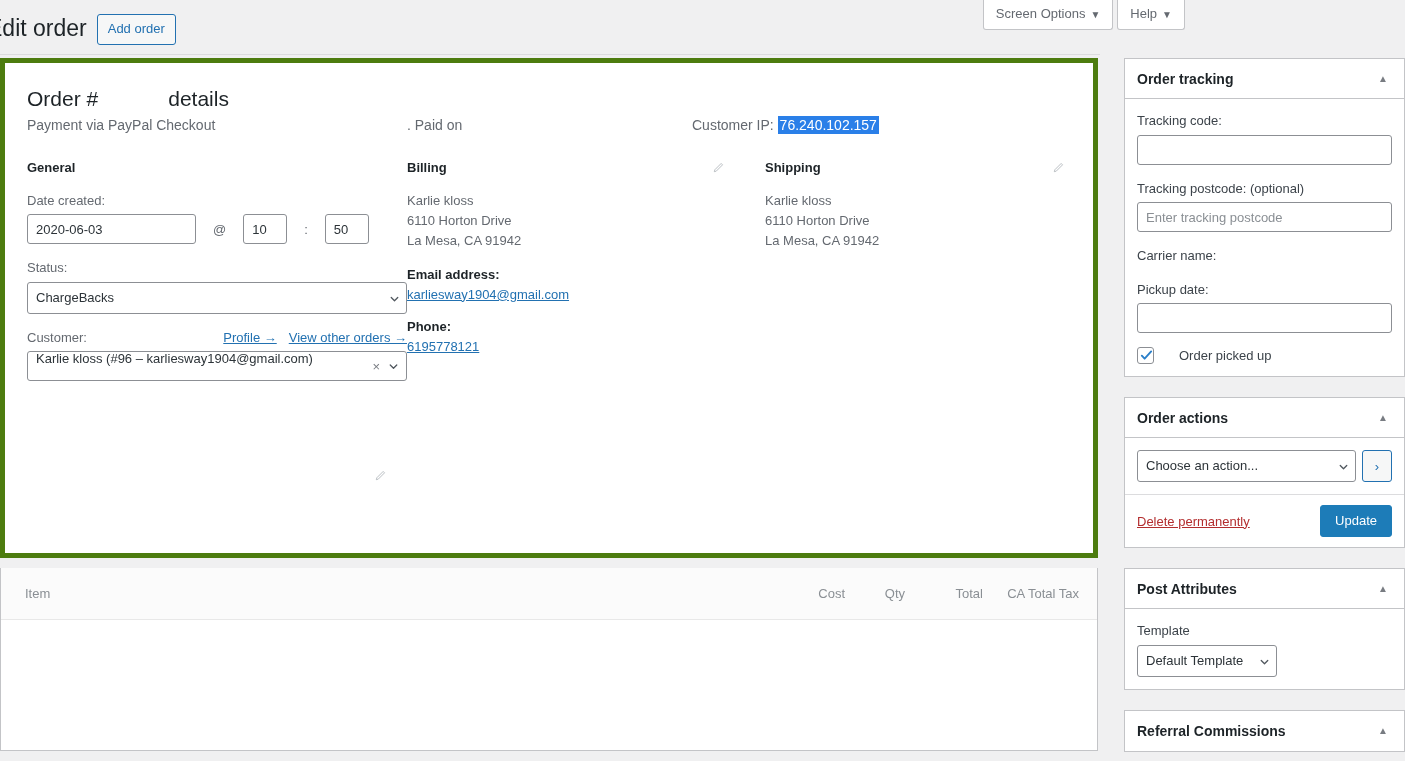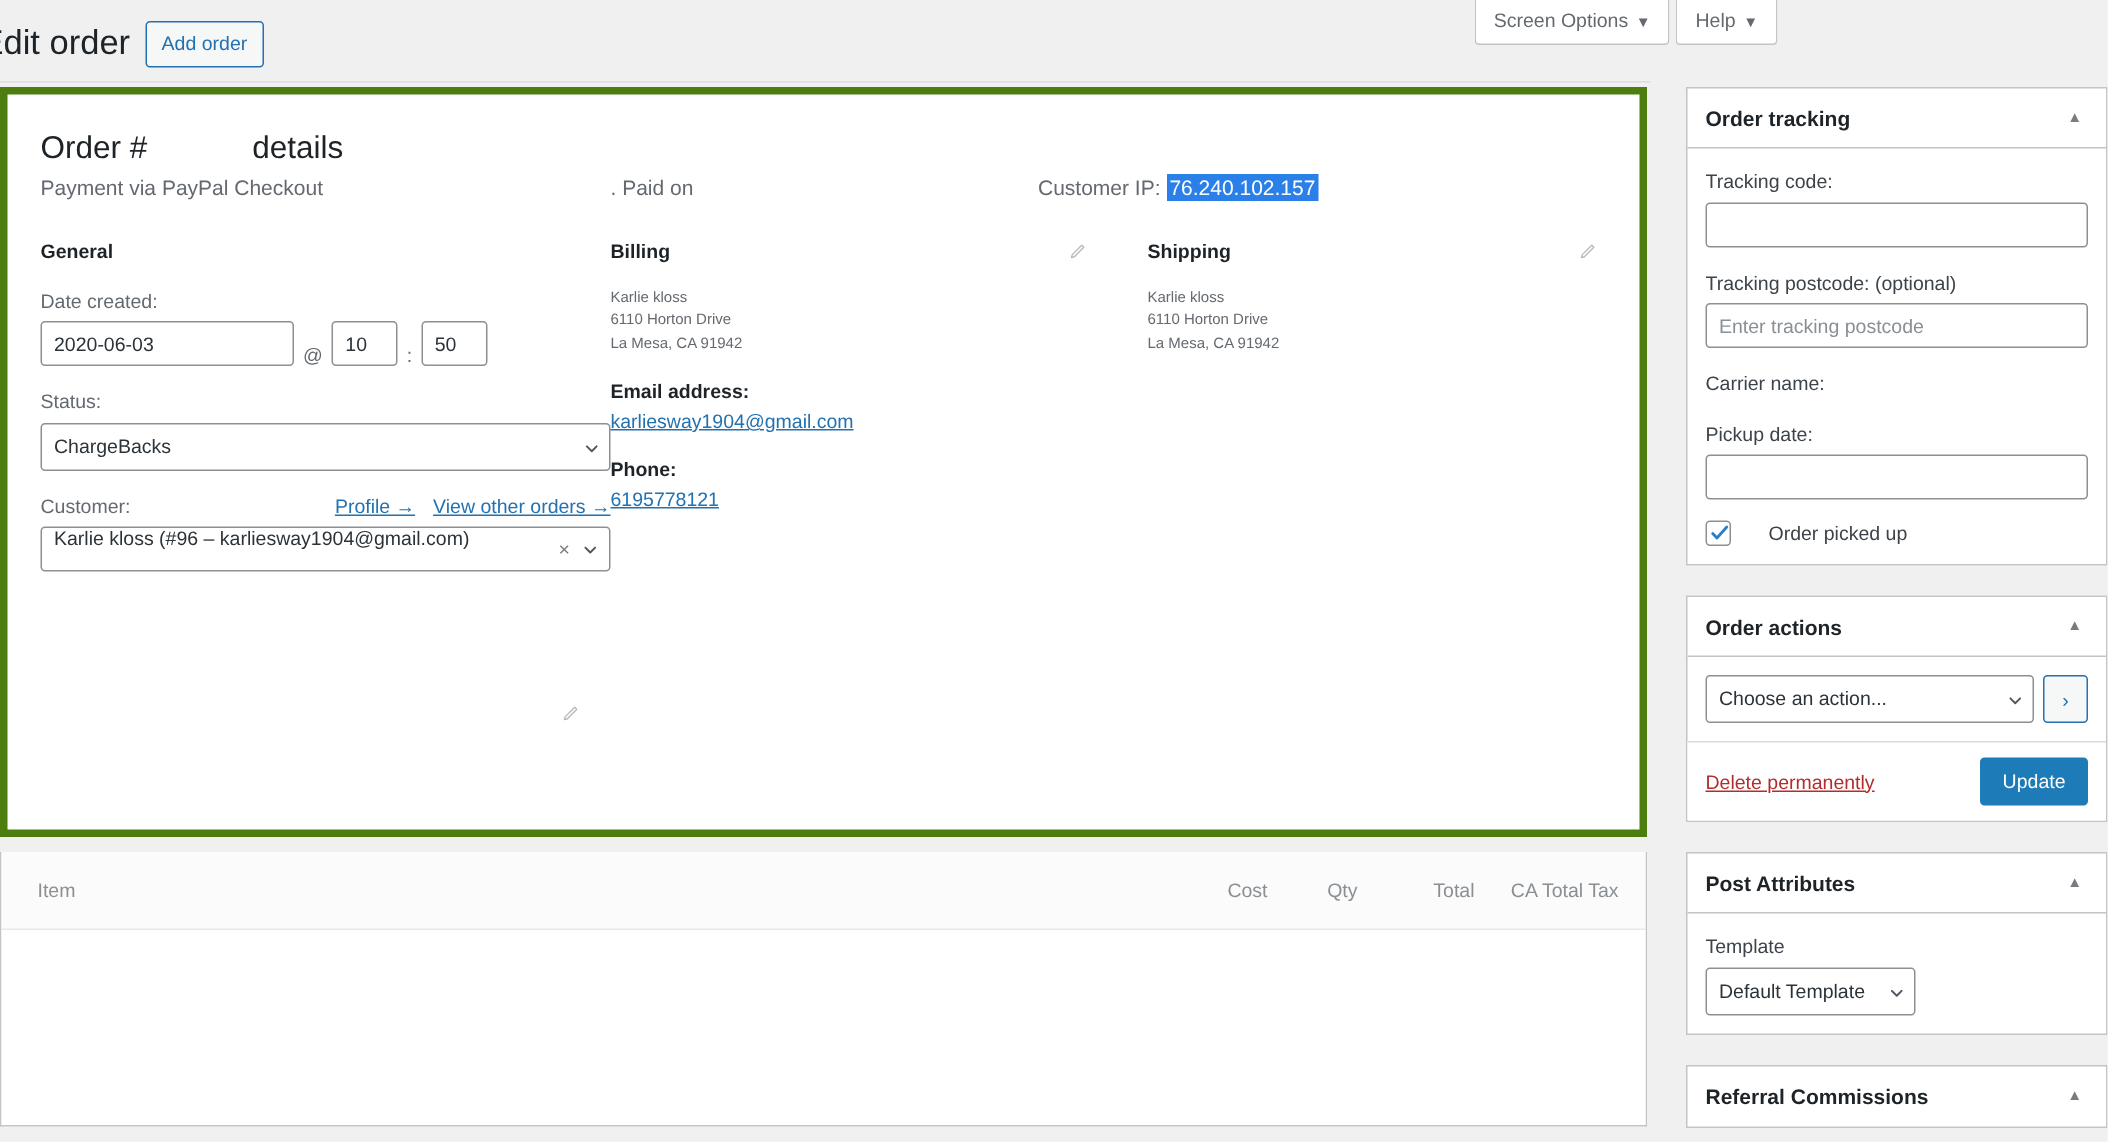--- a/index.html
+++ b/index.html
@@ -164,21 +164,21 @@
 
   .fld-label {
     display: block;
     color: #646970;
     font-size: 13px;
     line-height: 1.5;
     margin-bottom: 4px;
   }
   .fld-row { margin-bottom: 14px; }
 
-  .date-line { display: flex; align-items: flex-end; gap: 6px; }
+  .date-line { display: flex; align-items: center; gap: 17px; }
   input[type="text"], select {
     font-family: "Liberation Sans", sans-serif;
     font-size: 13px;
     color: #2c3338;
     border: 1px solid #8c8f94;
     border-radius: 3px;
     background: #fff;
     padding: 5px 8px;
     height: 30px;
     line-height: 1.4;
@@ -229,21 +229,21 @@
   }
   .s2-clear {
     position: absolute; right: 26px; top: 50%; transform: translateY(-50%);
     color: #787c82; font-size: 13px; line-height: 1;
   }
   .s2-caret {
     position: absolute; right: 8px; top: 50%; transform: translateY(-50%);
     width: 11px; height: 11px;
   }
 
-  .addr-line { color: #646970; font-size: 10px; line-height: 1.55; }
+  .addr-line { color: #646970; font-size: 13px; line-height: 1.55; }
   .addr-block { margin-bottom: 14px; }
   .lbl-strong {
     color: #1d2327; font-weight: 700; font-size: 13px;
     line-height: 1.5; margin-top: 2px;
   }
   .addr-link {
     color: #2271b1; text-decoration: underline; font-size: 13px;
     line-height: 1.5; display: inline-block; cursor: pointer;
   }
   .addr-group { margin-bottom: 13px; }

